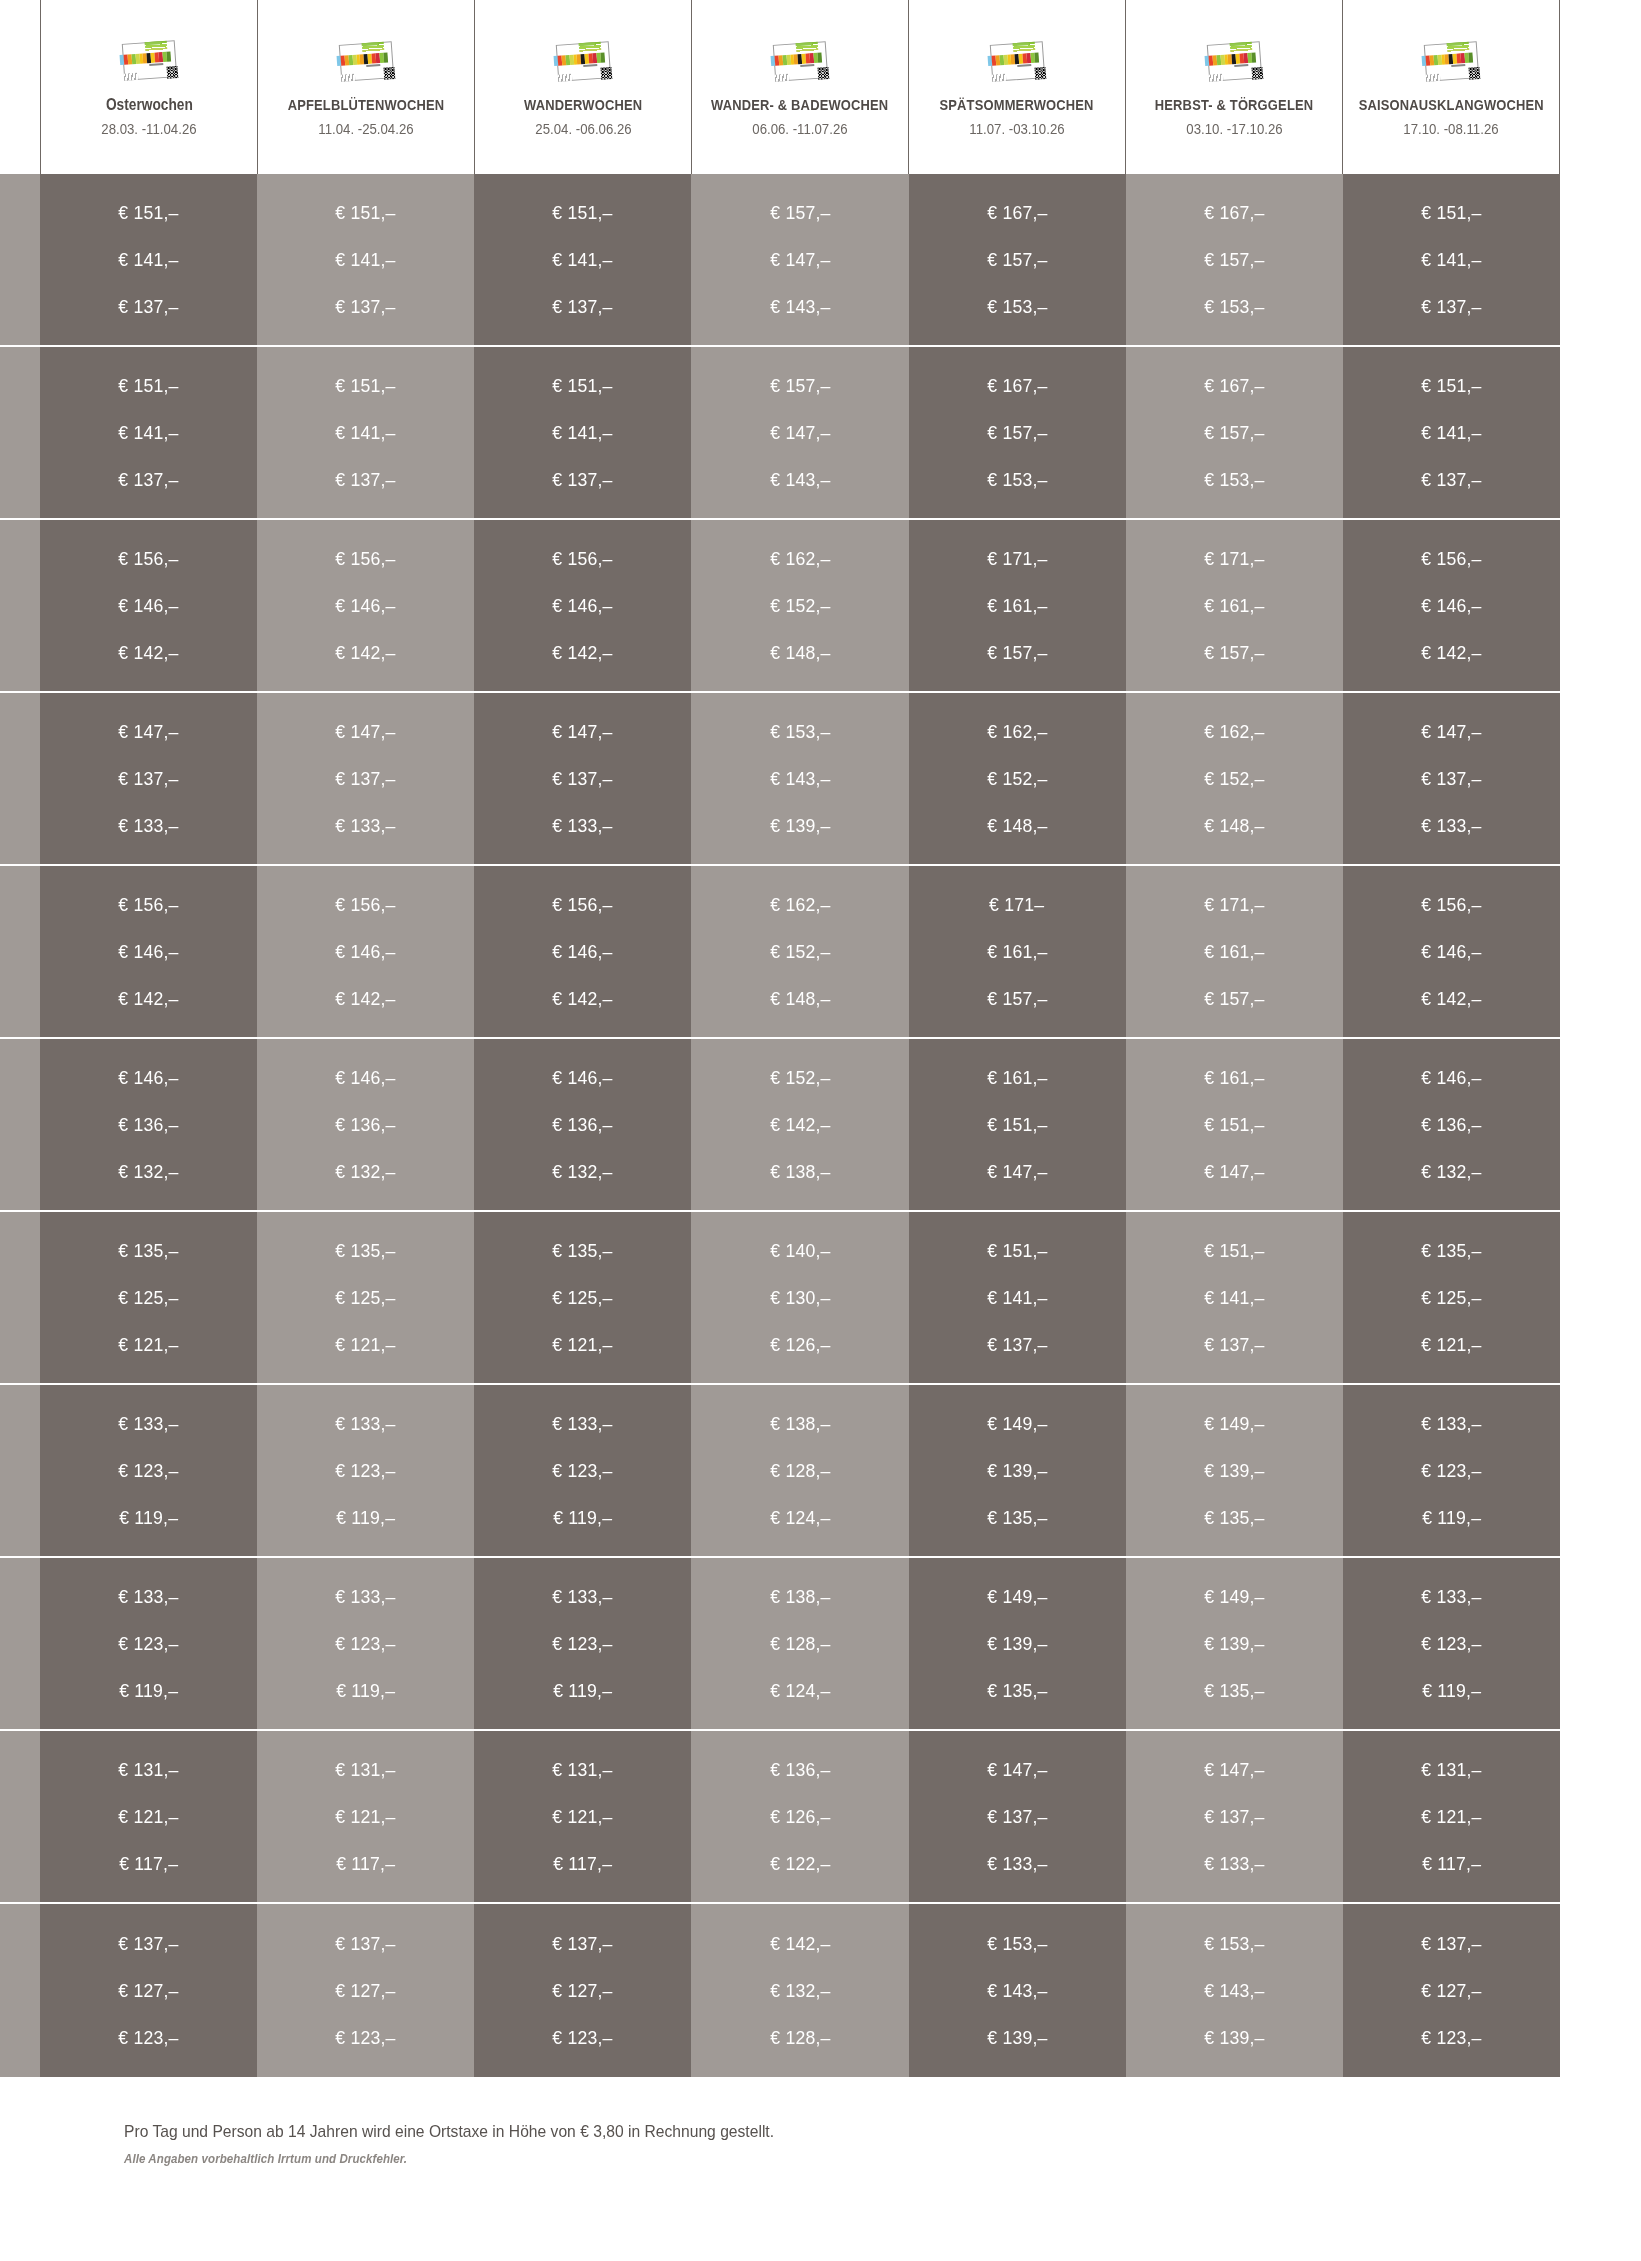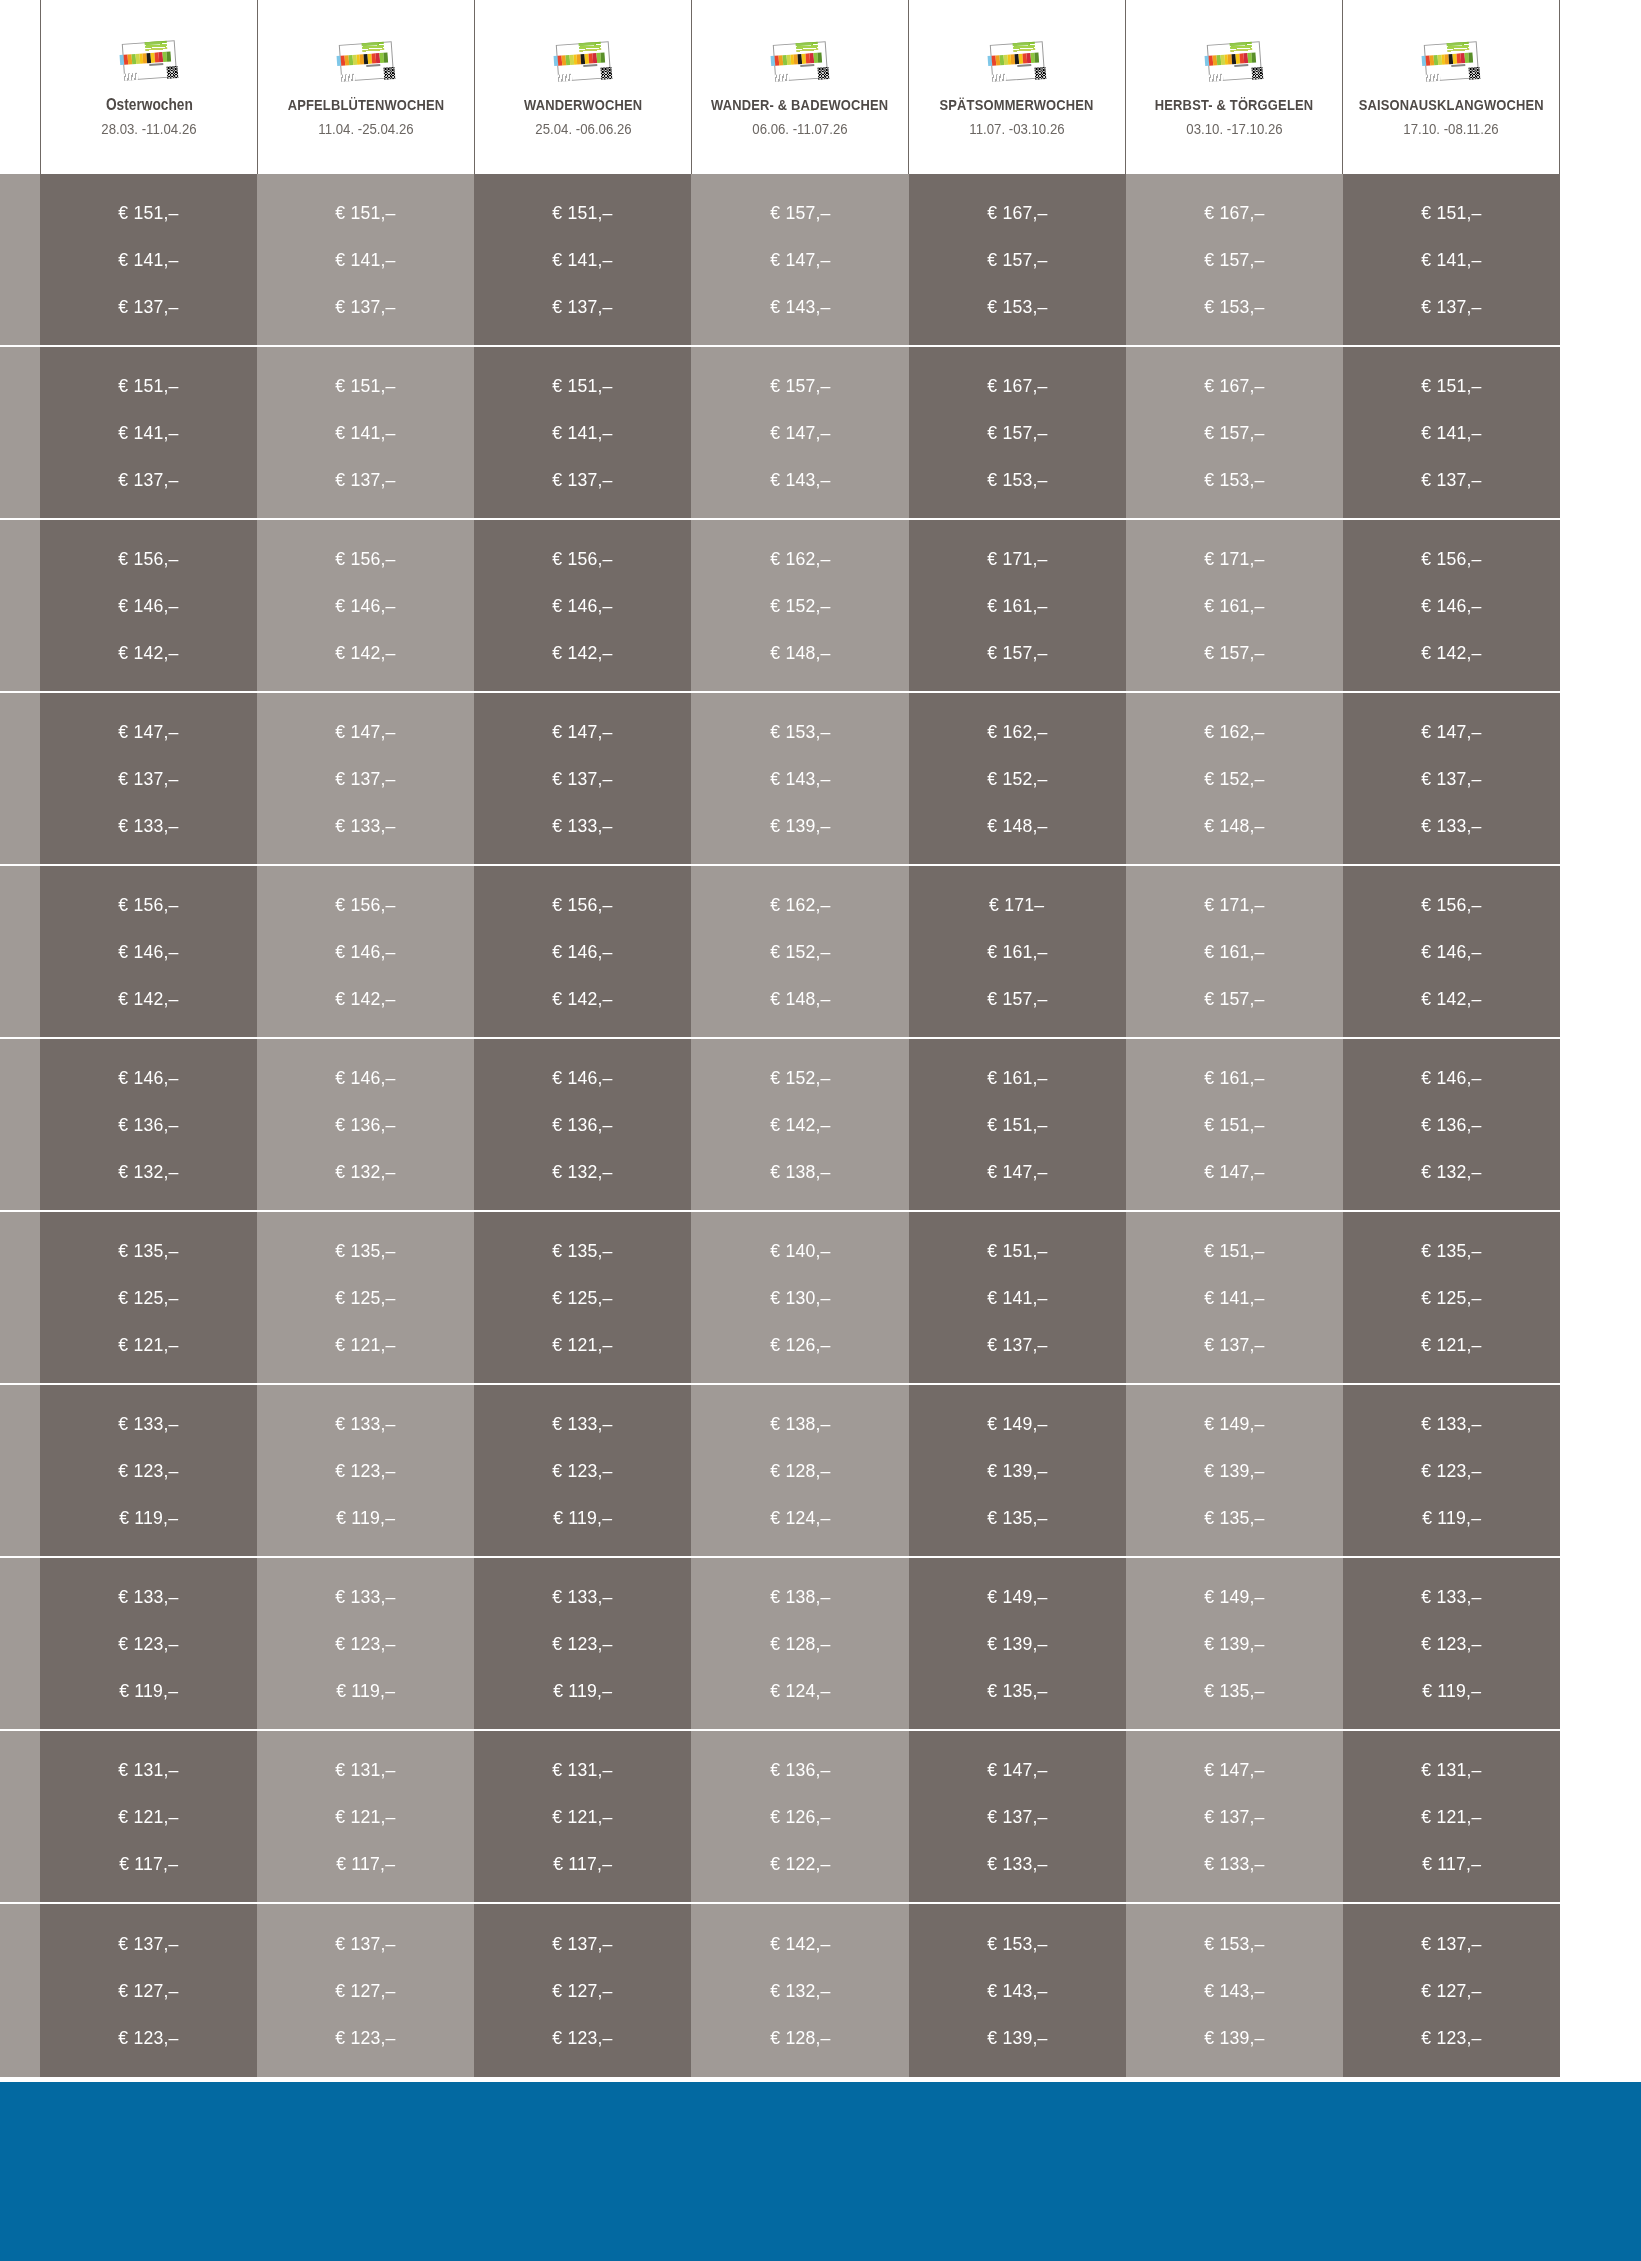--- a/index.html
+++ b/index.html
@@ -2,21 +2,21 @@
 <html style="font-size:7.6px"><head>
 <meta charset="utf-8">
 <style>
   html,body{margin:0;padding:0;background:#ffffff;}
   body{
     width:1641px;height:2261px;
     font-family:"Liberation Sans", sans-serif;
     -webkit-font-smoothing:antialiased;
     overflow:hidden;
   }
-  .page{position:relative;width:1641px;height:2261px;background:#0369a1;}
+  .page{position:relative;width:1641px;height:2261px;background:#14b8a6;}
 
   
   .header{
     position:absolute;left:0;top:0;width:1641px;height:174px;
     display:flex;background:#ffffff;
   }
   .hspacer{width:40px;flex:0 0 40px;background:#ffffff;}
   .hspacer-r{width:81px;flex:0 0 81px;background:#ffffff;}
   .hcell{
     flex:1 1 0;min-width:0;position:relative;
@@ -774,15 +774,19 @@
           <div class="cell dark">
             <div class="price">€ 137,–</div>
             <div class="price">€ 127,–</div>
             <div class="price">€ 123,–</div>
           </div>
         </div>
         <div class="rpad"></div>
       </div>
     </div>
 
+  <div class="footer">
+    <div class="foot1">Pro Tag und Person ab 14 Jahren wird eine Ortstaxe in Höhe von € 3,80 in Rechnung gestellt.</div>
+    <div class="foot2">Alle Angaben vorbehaltlich Irrtum und Druckfehler.</div>
+  </div>
 
 </div>
 
 
 </body></html>

